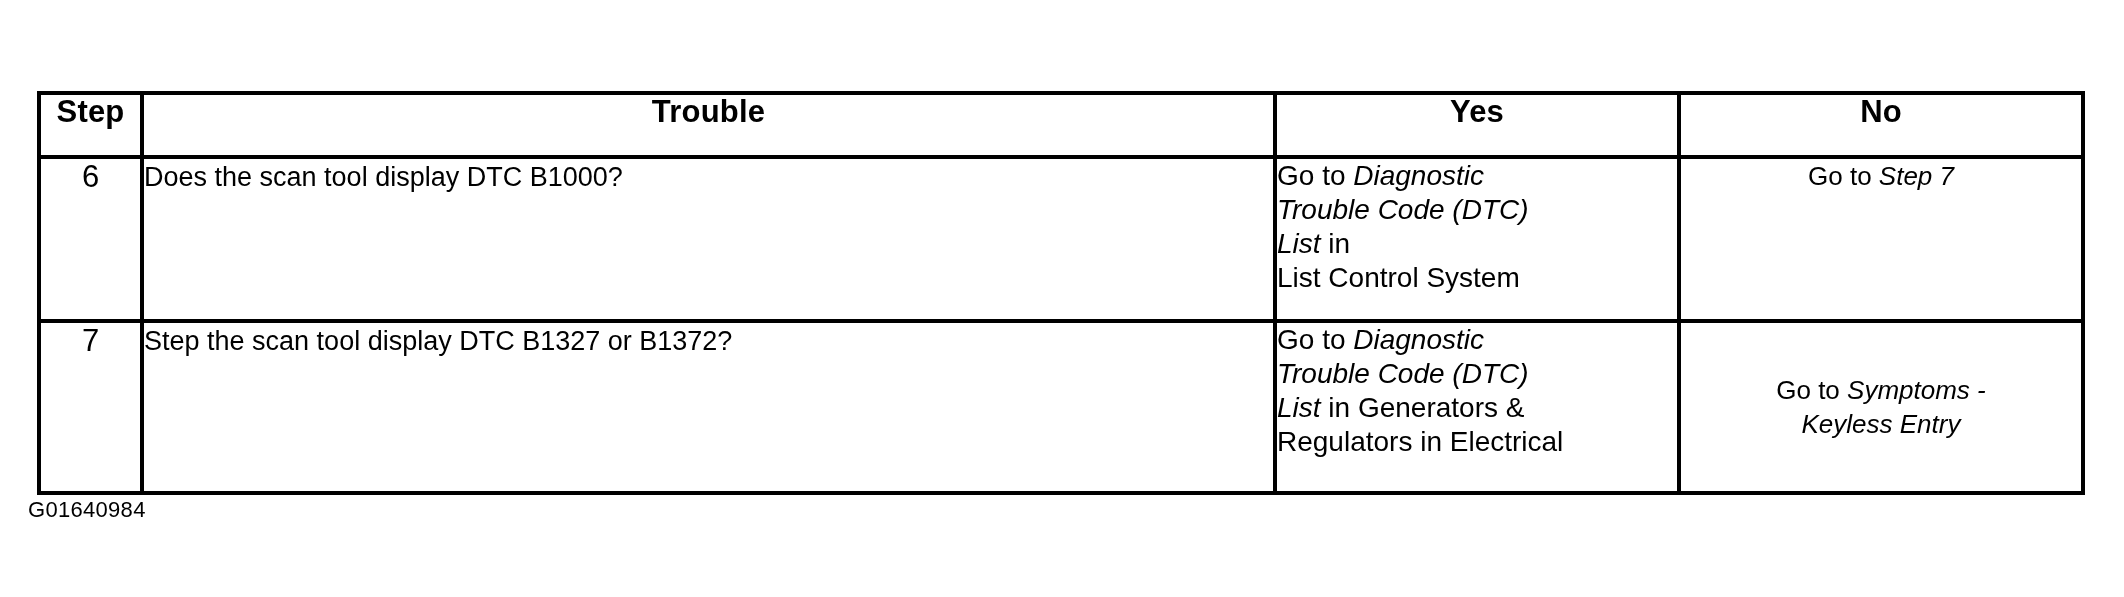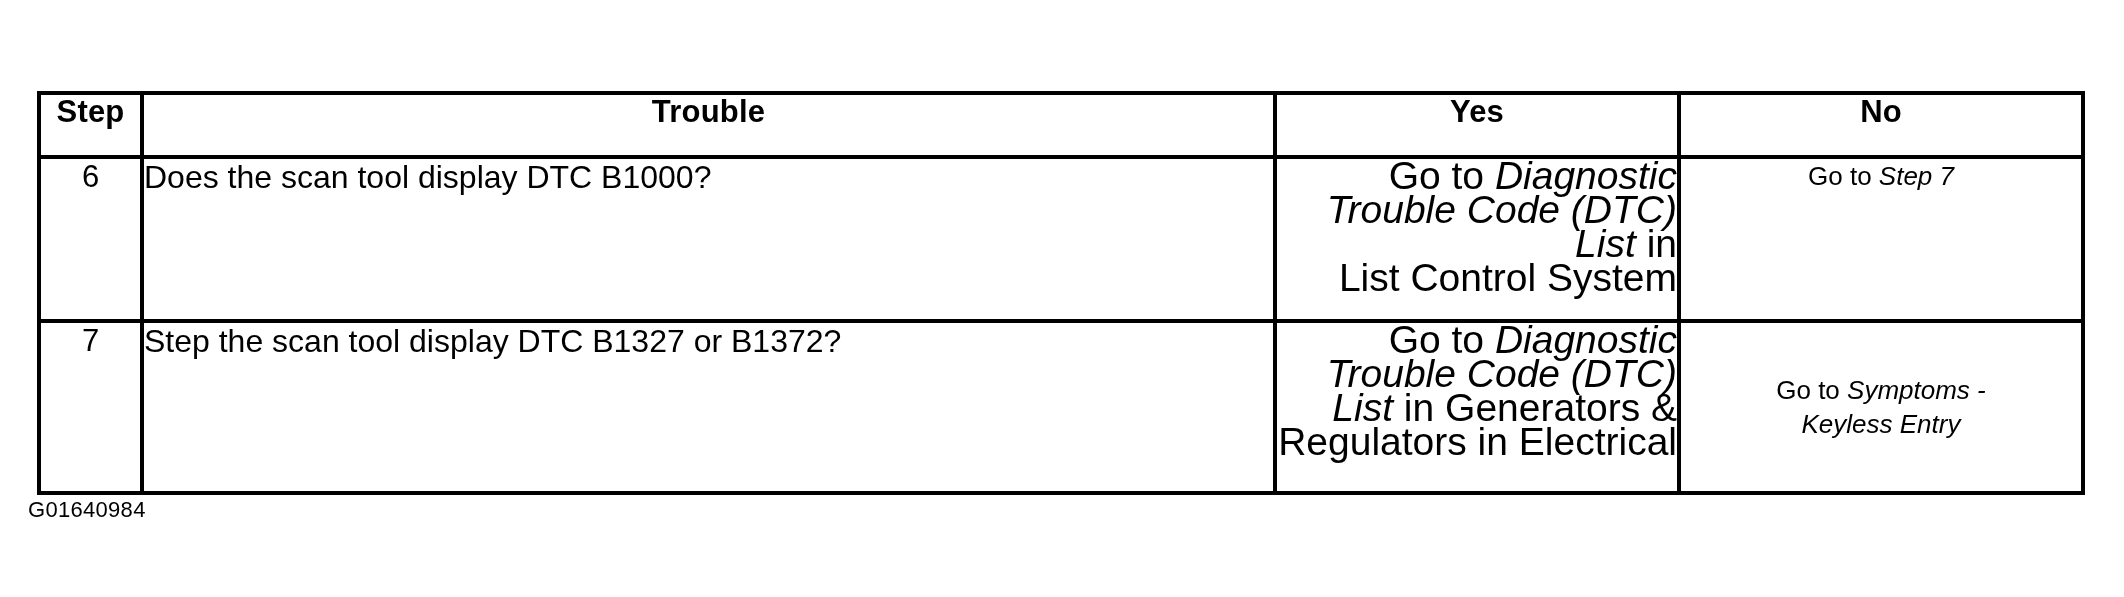--- a/index.html
+++ b/index.html
@@ -79,29 +79,29 @@
   td.cell-step {
     text-align: center;
     vertical-align: middle;
     font-size: 31px;
     line-height: 36px;
   }
 
   td.cell-action {
     text-align: left;
     vertical-align: top;
-    font-size: 32px;
+    font-size: 27px;
     line-height: 36px;
     padding: 9px 0 0 14px;
   }
 
   td.cell-yes {
-    text-align: right;
+    text-align: left;
     vertical-align: top;
-    font-size: 39px;
+    font-size: 28px;
     line-height: 34px;
     padding: 7px 6px 0 6px;
   }
 
   td.cell-no {
     text-align: center;
     vertical-align: bottom;
     font-size: 26px;
     line-height: 34px;
     padding: 0 6px 4px 6px;

